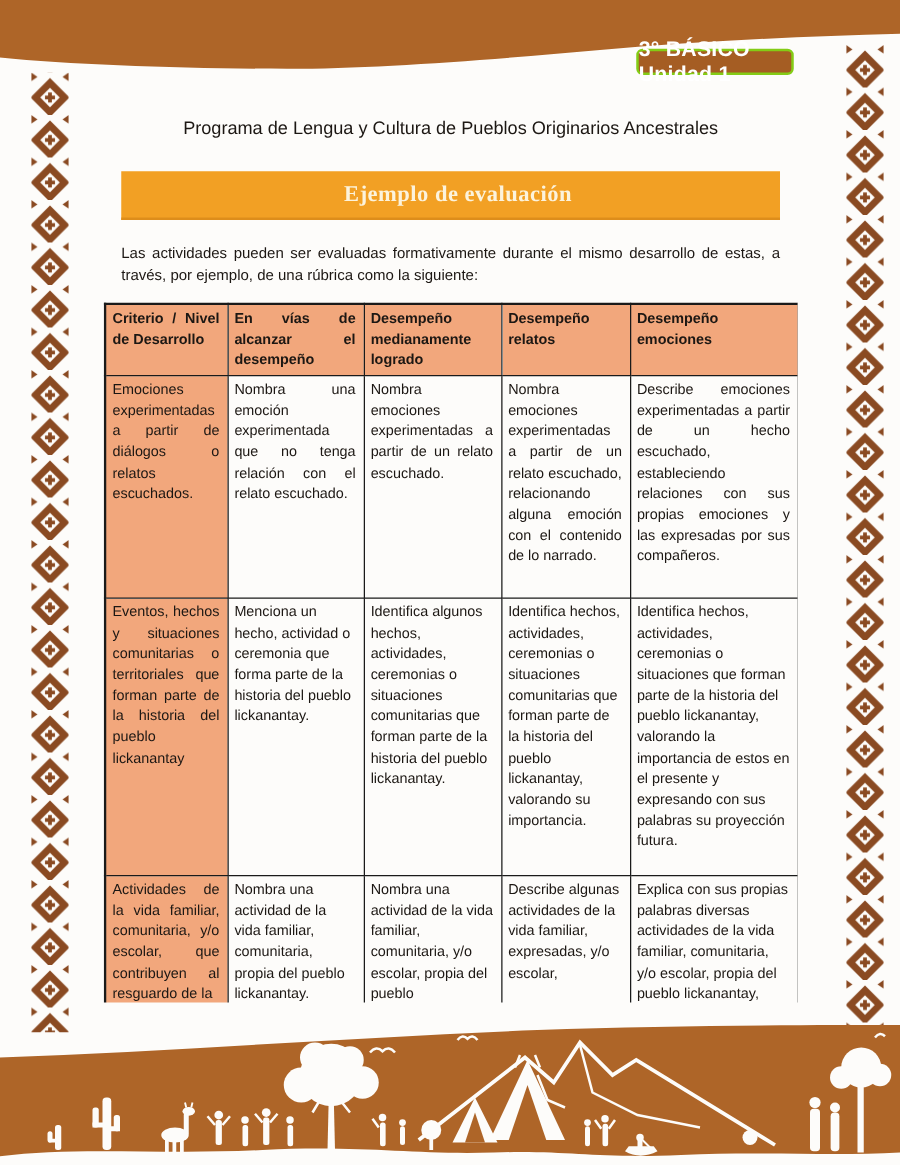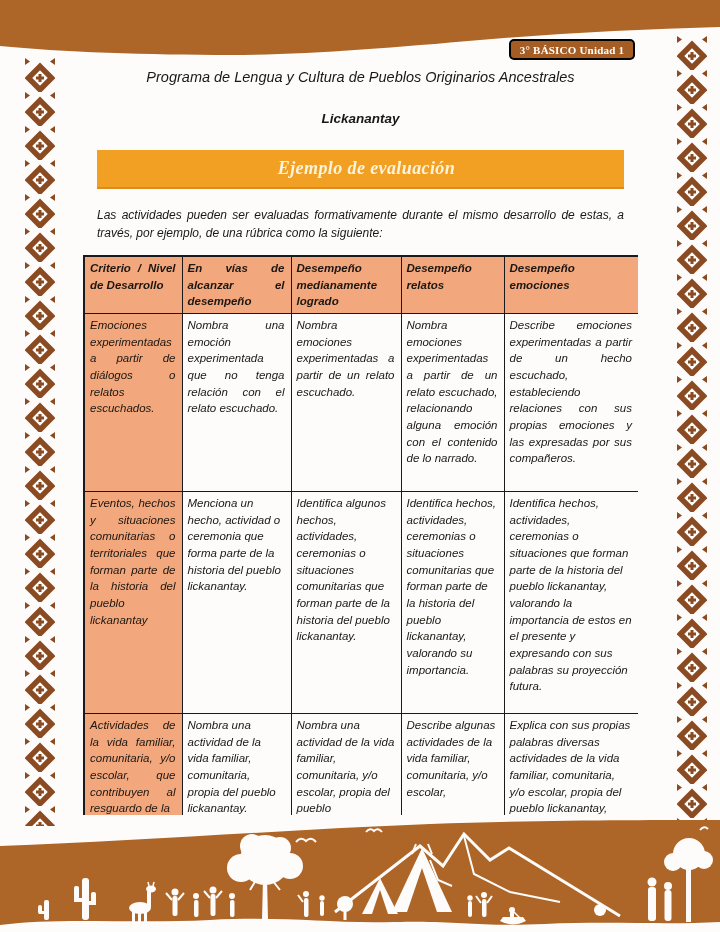--- a/index.html
+++ b/index.html
@@ -17,31 +17,31 @@
   body{background:#888;font-family:"Liberation Sans","DejaVu Sans",sans-serif;}
   .page{
     position:relative;width:720px;height:932px;background:var(--paper);
     overflow:hidden;margin:0 auto;color:var(--ink);
   }
   
   .header-wave{position:absolute;top:0;left:0;width:720px;height:70px;display:block;}
   
   .badge{
     position:absolute;left:509px;top:39px;width:126px;height:21px;
-    background:var(--badge);border:2px solid #000000;border-radius:5px;
+    background:var(--badge);border:2px solid #84cc16;border-radius:5px;
     display:flex;align-items:center;justify-content:center;
-    color:#fff;font-size:11px;font-weight:bold;letter-spacing:.2px;
-    box-sizing:border-box;z-index:5;font-family:Liberation Serif, serif;
+    color:#fff;font-size:17px;font-weight:bold;letter-spacing:.2px;
+    box-sizing:border-box;z-index:5;
   }
   
   .ornament{position:absolute;width:30px;display:block;z-index:1;}
   .ornament.left{left:25px;top:58px;height:768px;}
   .ornament.right{left:677px;top:36px;height:788px;}
   
-  .content{position:absolute;left:83px;top:60px;width:555px;font-style:italic;}
+  .content{position:absolute;left:83px;top:86px;width:555px;}
   .program-title{
     margin:8px 0 0;font-size:14.5px;font-weight:normal;text-align:center;line-height:1.3;
   }
   .culture-title{
     margin:24px 0 0;font-size:13.5px;font-weight:bold;text-align:center;
   }
   .banner{
     margin:24px 14px 0;height:37px;background:var(--banner-bg);
     border-bottom:2px solid #DD8D1B;
     display:flex;align-items:center;justify-content:center;padding-left:12px;
@@ -108,21 +108,20 @@
     </defs>
     <rect x="0" y="0" width="30" height="768" fill="url(#motif)"></rect>
   </svg>
 
   <svg class="ornament right" viewBox="0 0 30 788" preserveAspectRatio="none">
     <rect x="0" y="0" width="30" height="788" fill="url(#motif)"></rect>
   </svg>
 
   <div class="content">
     <h1 class="program-title">Programa de Lengua y Cultura de Pueblos Originarios Ancestrales</h1>
-    <h2 class="culture-title">Lickanantay</h2>
 
     <div class="banner">
       <span>Ejemplo de evaluación</span>
     </div>
 
     <p class="intro">Las actividades pueden ser evaluadas formativamente durante el mismo desarrollo de estas, a través, por ejemplo, de una rúbrica como la siguiente:</p>
 
     <div class="table-clip">
       <table class="rubric">
         <colgroup>
@@ -153,21 +152,21 @@
               <td class="crit j">Eventos, hechos y situaciones comunitarias o territoriales que forman parte de la historia del pueblo lickanantay</td>
               <td>Menciona un hecho, actividad o ceremonia que forma parte de la historia del pueblo lickanantay.</td>
               <td>Identifica algunos hechos, actividades, ceremonias o situaciones comunitarias que forman parte de la historia del pueblo lickanantay.</td>
               <td>Identifica hechos, actividades, ceremonias o situaciones comunitarias que forman parte de la historia del pueblo lickanantay, valorando su importancia.</td>
               <td>Identifica hechos, actividades, ceremonias o situaciones que forman parte de la historia del pueblo lickanantay, valorando la importancia de estos en el presente y expresando con sus palabras su proyección futura.</td>
             </tr>
             <tr class="r3">
               <td class="crit j">Actividades de la vida familiar, comunitaria, y/o escolar, que contribuyen al resguardo de la</td>
               <td>Nombra una actividad de la vida familiar, comunitaria, propia del pueblo lickanantay.</td>
               <td>Nombra una actividad de la vida familiar, comunitaria, y/o escolar, propia del pueblo</td>
-              <td>Describe algunas actividades de la vida familiar, comunitaria, y/o escolar,</td>
+              <td>Describe algunas actividades de la vida familiar, expresadas, y/o escolar,</td>
               <td>Explica con sus propias palabras diversas actividades de la vida familiar, comunitaria, y/o escolar, propia del pueblo lickanantay,</td>
             </tr>
           </tbody>
       </table>
     </div>
   </div>
 
   <svg class="footer-art" viewBox="0 0 720 112" preserveAspectRatio="none">
 
     <path d="M0,26 C140,21 280,10 430,4 C540,0 650,0 720,0 L720,112 L0,112 Z" fill="#AE6528"></path>

